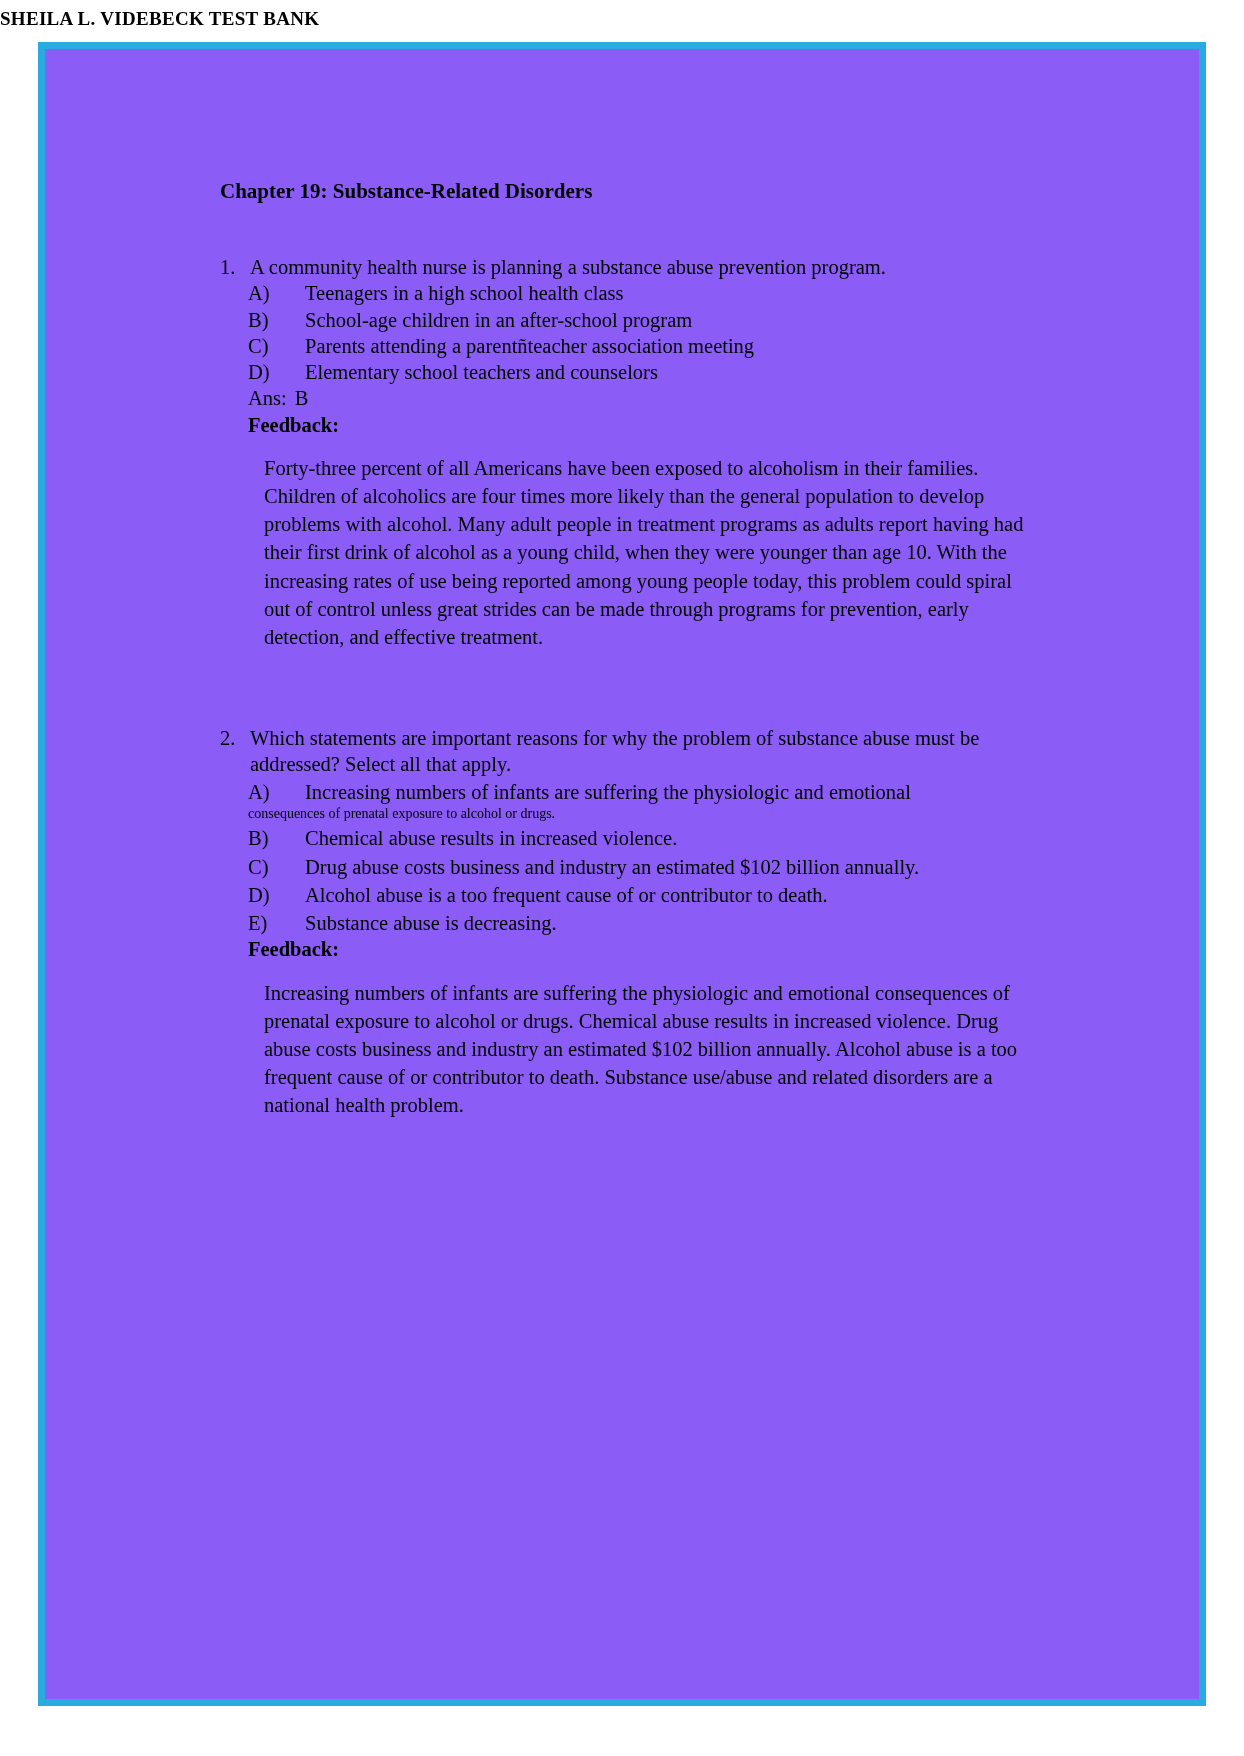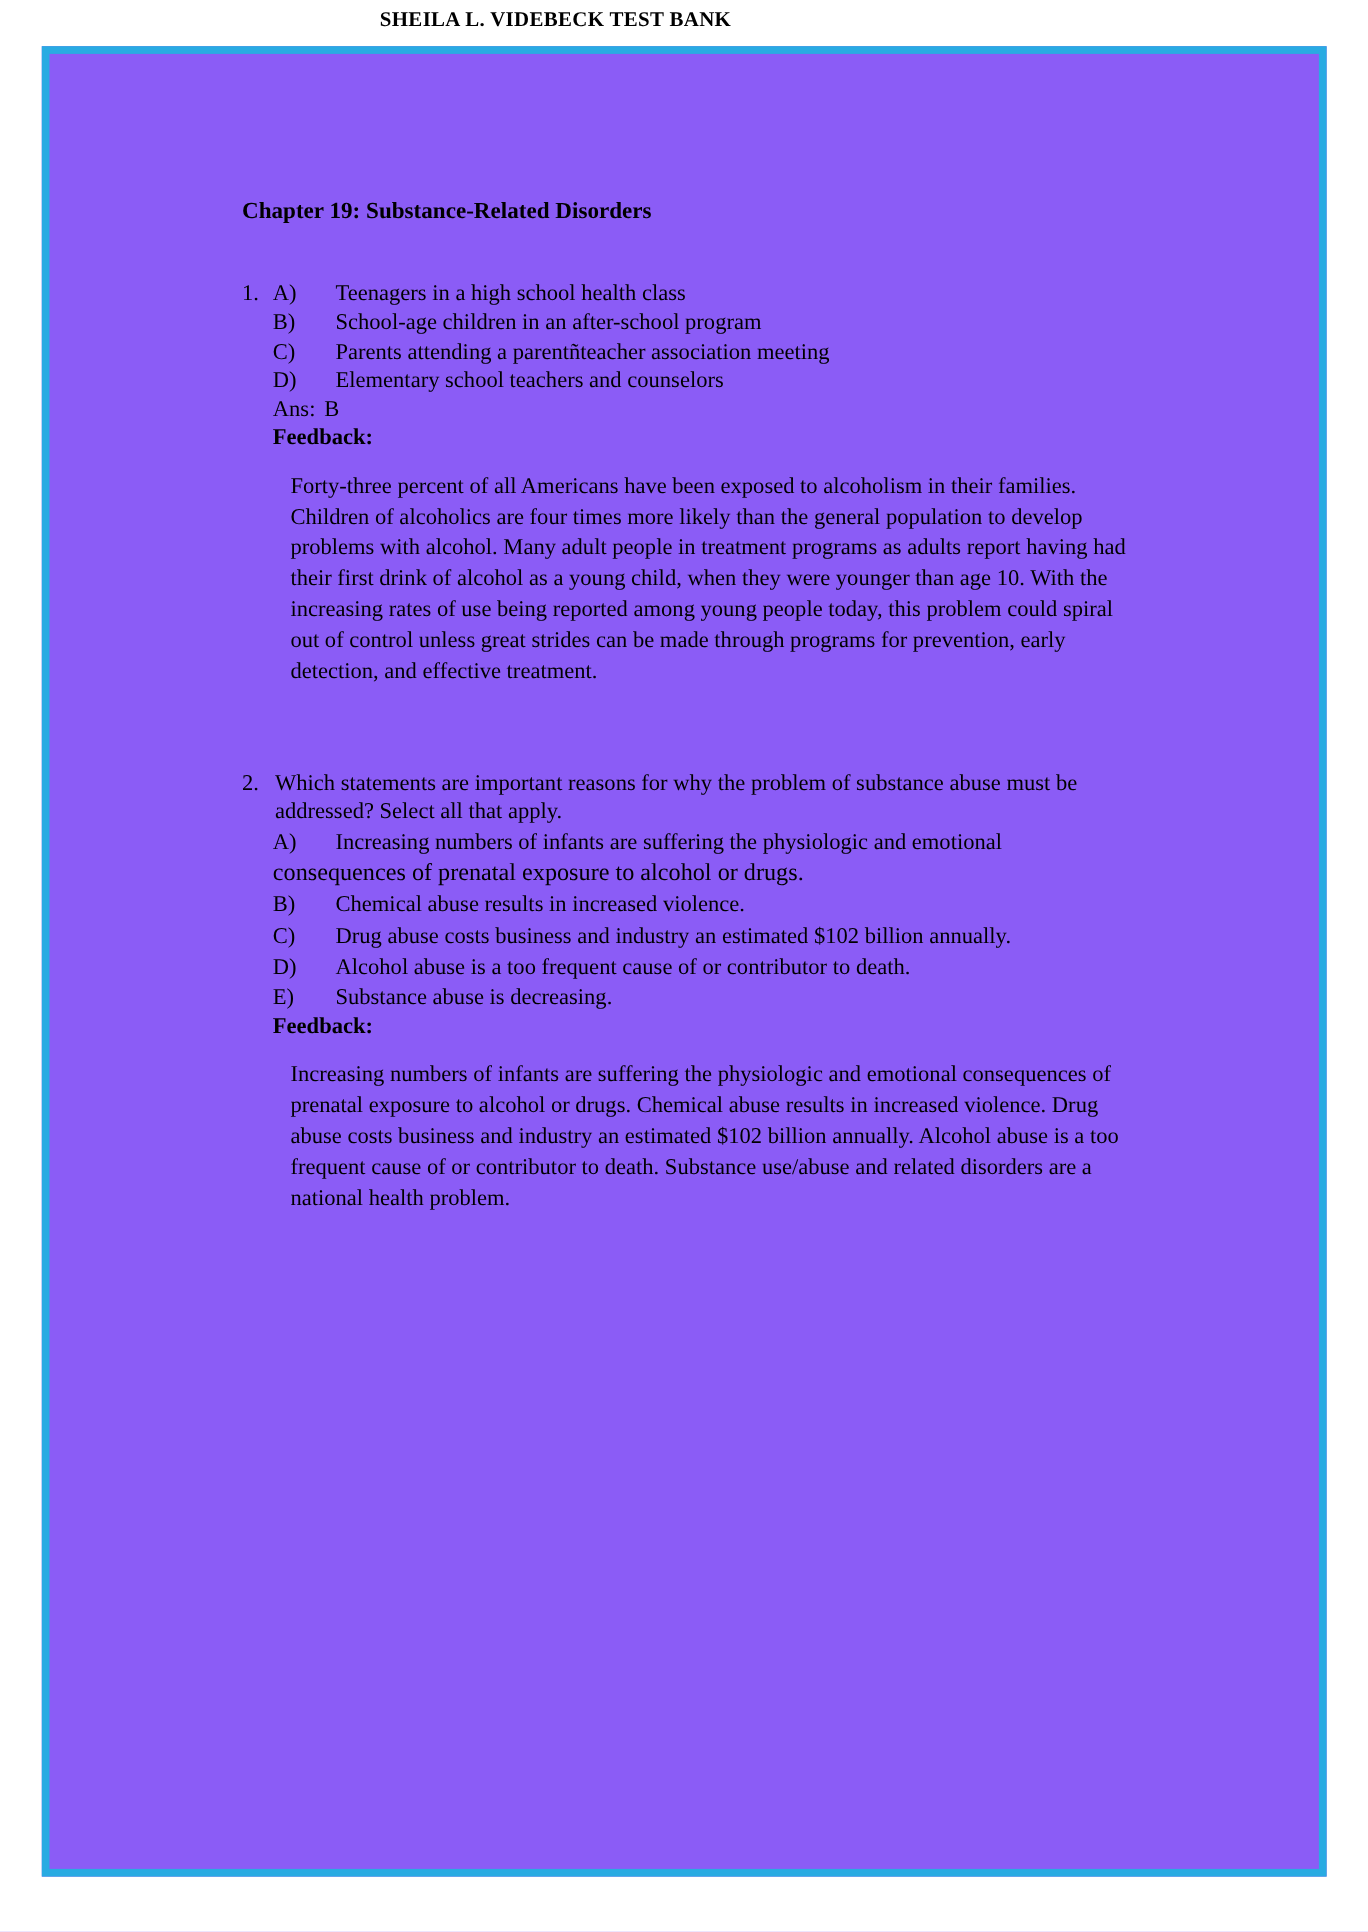--- a/index.html
+++ b/index.html
@@ -13,21 +13,21 @@
     font-family: "Liberation Serif", "DejaVu Serif", serif;
     color: #000000;
     position: relative;
     overflow: hidden;
   }
   .page-header {
     position: absolute;
     top: 8px;
     left: 0;
     width: 1010px;
-    text-align: center;
+    text-align: left;
     font-weight: bold;
     font-size: 19px;
     letter-spacing: 0.3px;
     font-family: "Liberation Serif", "DejaVu Serif", serif;
   }
   .frame {
     position: absolute;
     left: 38px;
     top: 42px;
     width: 1168px;
@@ -120,38 +120,39 @@
     text-align: center;
     font-size: 17px;
   }
   .q2 .option {
     padding-left: 85px;
     margin-top: 2px;
   }
   .q2 .opt-letter { left: 28px; }
   .q2-optA-cont {
     padding-left: 28px;
-    font-size: 22px;
+    font-size: 14px;
     line-height: 1.28;
   }
 </style>
 </head>
 <body>
 
 <div class="page-header">SHEILA L. VIDEBECK TEST BANK</div>
 
 <div class="frame">
 
   <div class="content">
 
     <div class="chapter-title">Chapter 19: Substance-Related Disorders</div>
 
     <div class="question-block">
       <div class="q-stem">
         <span class="q-num">1.</span>
+        <span class="q-stem-text">A community health nurse is planning a substance abuse prevention program.</span>
       </div>
 
       <ul class="options">
         <li class="option">
           <span class="opt-letter">A)</span>
           <span>Teenagers in a high school health class</span>
         </li>
         <li class="option">
           <span class="opt-letter">B)</span>
           <span>School-age children in an after-school program</span>

